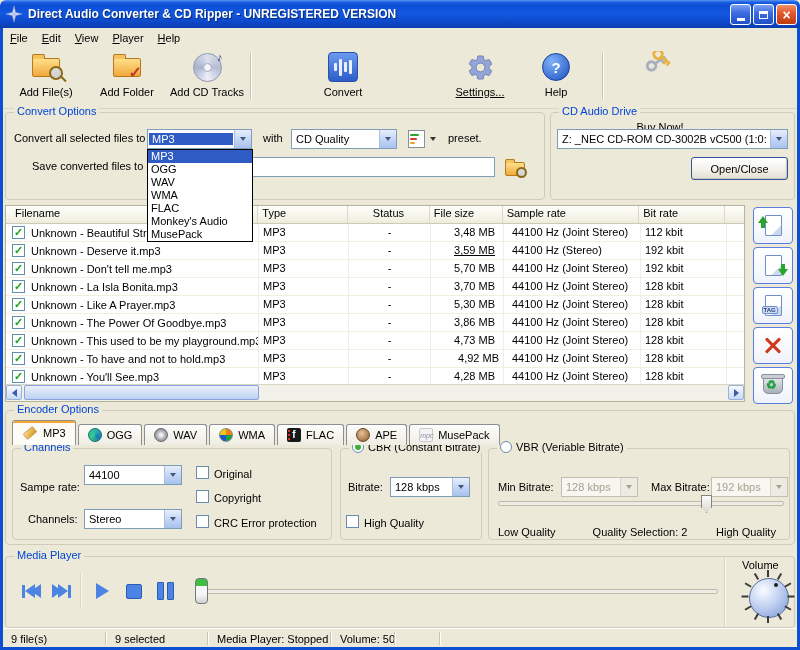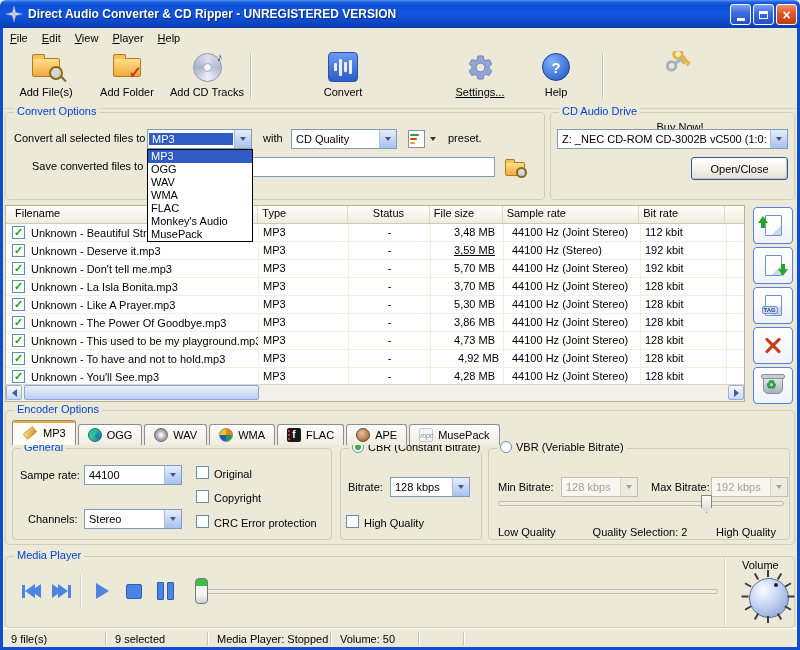--- a/index.html
+++ b/index.html
@@ -209,21 +209,21 @@
       </div>
       <span class="cap">Settings...</span>
     </div>
     <div class="tbtn" style="left:523px;width:60px;">
       <div class="ic">
           <div class="helpicon">?</div>
         </div>
       <span class="cap">Help</span>
     </div>
     <div class="tsep" style="left:599px;"></div>
-    <div class="tbtn" style="left:632px;width:90px;gap:37px;">
+    <div class="tbtn" style="left:612px;width:90px;gap:37px;">
       <div class="ic">
         <svg width="32" height="30" viewBox="0 0 34 30">
           <g transform="rotate(-35 10 16)">
               <circle cx="9" cy="14" r="4.5" fill="none" stroke="#A8AEBE" stroke-width="3"></circle>
               <rect x="12.5" y="12.6" width="13" height="3" fill="#A8AEBE"></rect>
               <rect x="20" y="12.6" width="2.5" height="6.5" fill="#A8AEBE"></rect>
               <rect x="24" y="12.6" width="2.5" height="5.5" fill="#A8AEBE"></rect>
             </g>
           <g transform="rotate(38 22 8)">
               <circle cx="13" cy="8" r="4.5" fill="none" stroke="#E8B23C" stroke-width="3"></circle>
@@ -473,23 +473,23 @@
         <span class="ti ti-ape"></span>
         <span>APE</span>
       </div>
     <div class="tab">
         <span class="ti ti-mpc">mpc</span>
         <span>MusePack</span>
       </div>
   </div>
 
   <div class="gb" style="left:12px;top:448px;width:320px;height:92px;">
-    <span class="gl">General</span>
-  </div>
-  <span class="lbl" style="left:20px;top:469px;">Sampe rate:</span>
+    <span class="gl">Channels</span>
+  </div>
+  <span class="lbl" style="left:20px;top:481px;">Sampe rate:</span>
   <div class="combo" style="left:84px;top:465px;width:98px;">
     <span class="cv">44100</span>
     <span class="ca">
         <i></i>
       </span>
   </div>
   <span class="lbl" style="left:28px;top:513px;">Channels:</span>
   <div class="combo" style="left:84px;top:509px;width:98px;">
     <span class="cv">Stereo</span>
     <span class="ca">
@@ -591,21 +591,21 @@
       <span class="tick" style="transform: rotate(330deg) translateY(-23px);"></span>
     </div>
 
   <div id="statusbar">
     <span class="scell" style="width:102px;">9 file(s)</span>
     <span class="sdiv"></span>
     <span class="scell" style="width:100px;">9 selected</span>
     <span class="sdiv"></span>
     <span class="scell" style="width:121px;">Media Player: Stopped</span>
     <span class="sdiv"></span>
-    <span class="scell" style="width:86px;">Volume: 50</span>
+    <span class="scell" style="width:62px;">Volume: 50</span>
     <span class="sdiv"></span>
     <span class="scell" style="width:43px;"></span>
     <span class="sdiv"></span>
   </div>
 
   <div id="ddlist">
       <div class="dditem sel">MP3</div>
       <div class="dditem">OGG</div>
       <div class="dditem">WAV</div>
       <div class="dditem">WMA</div>

